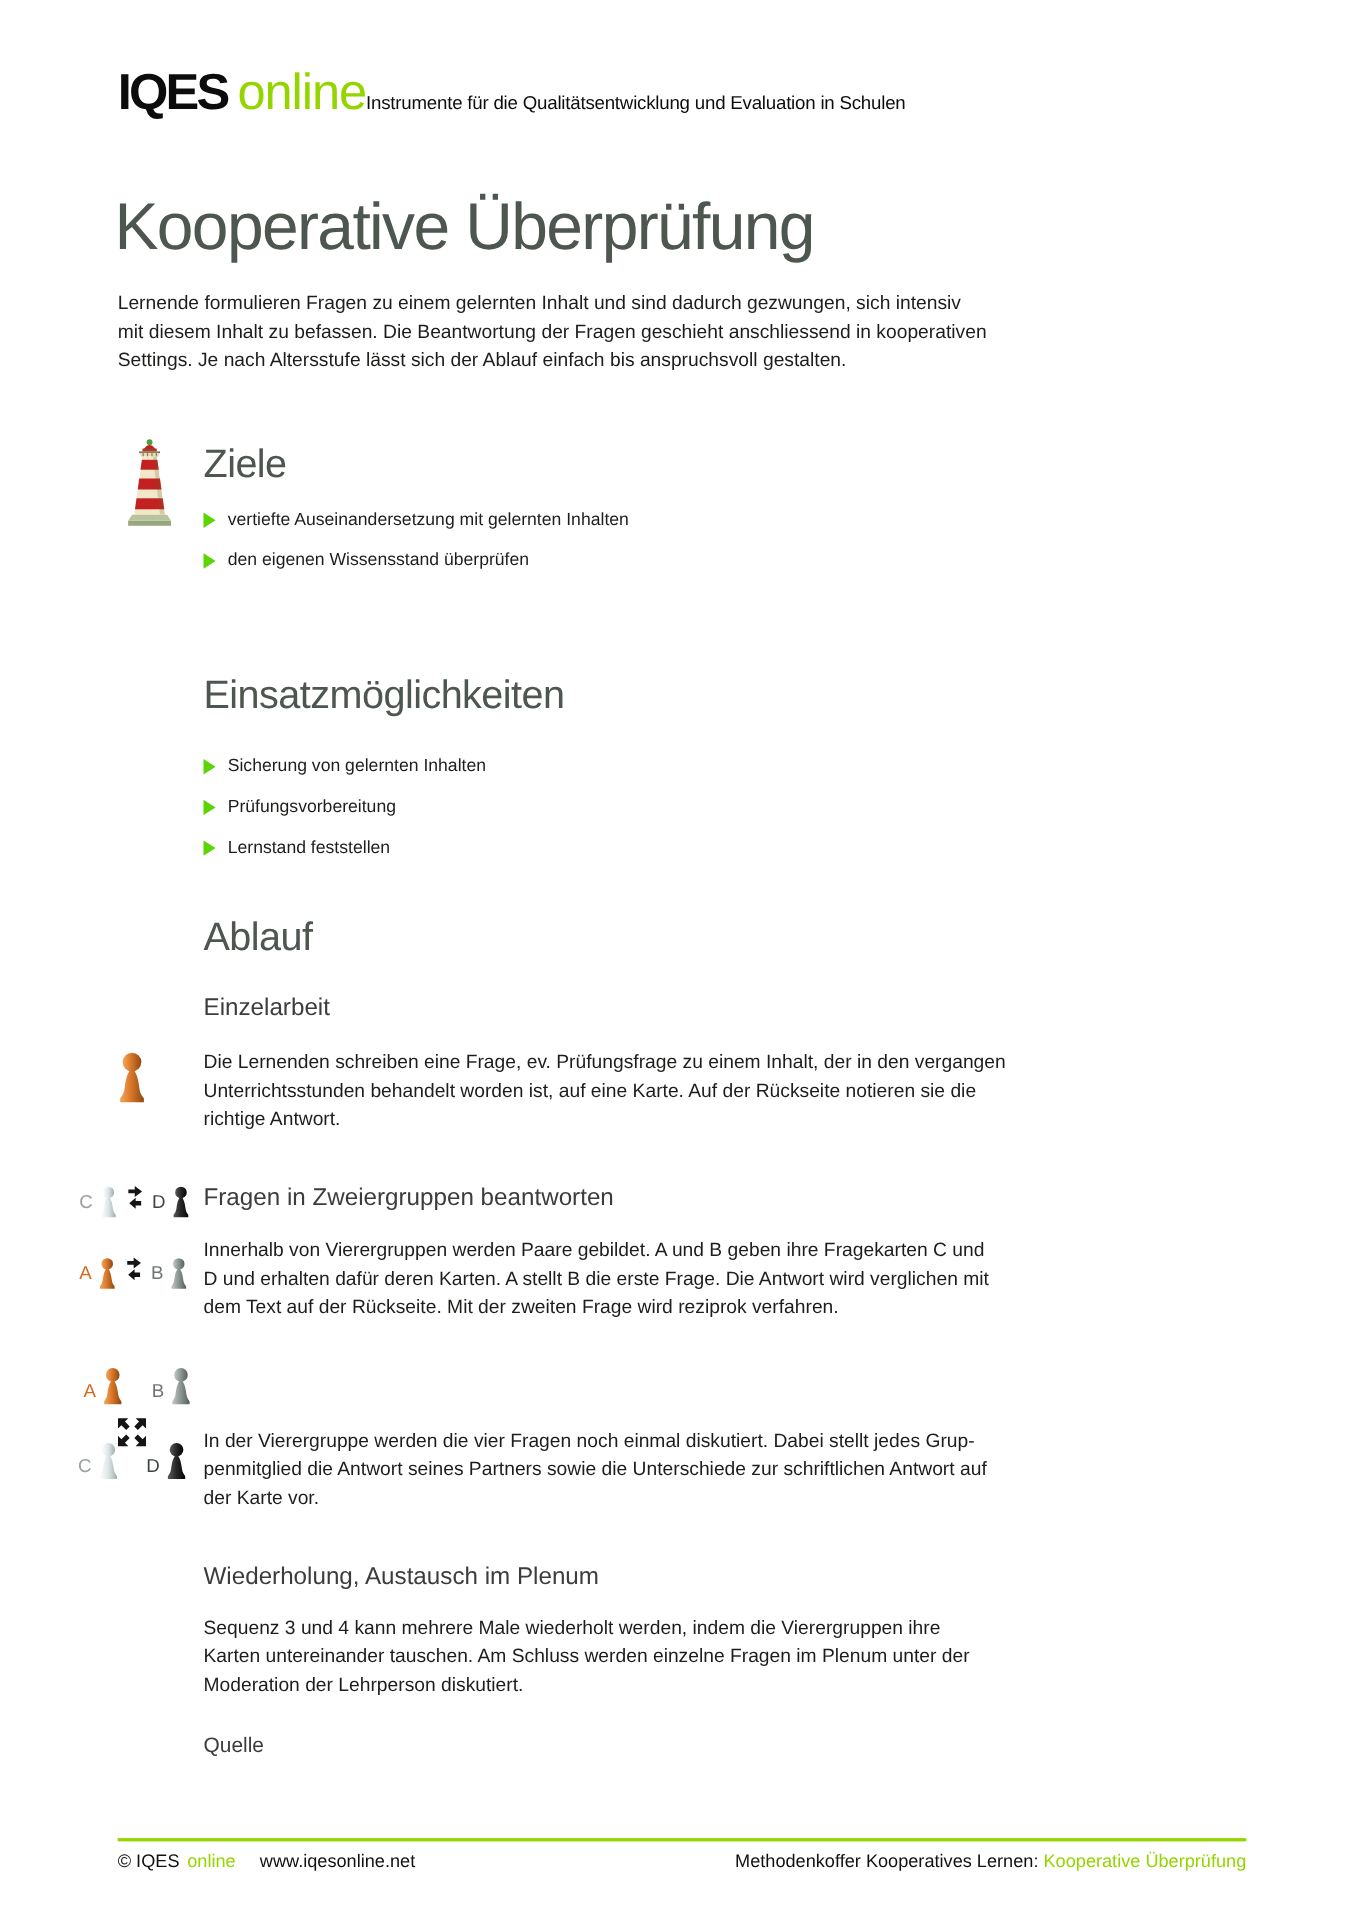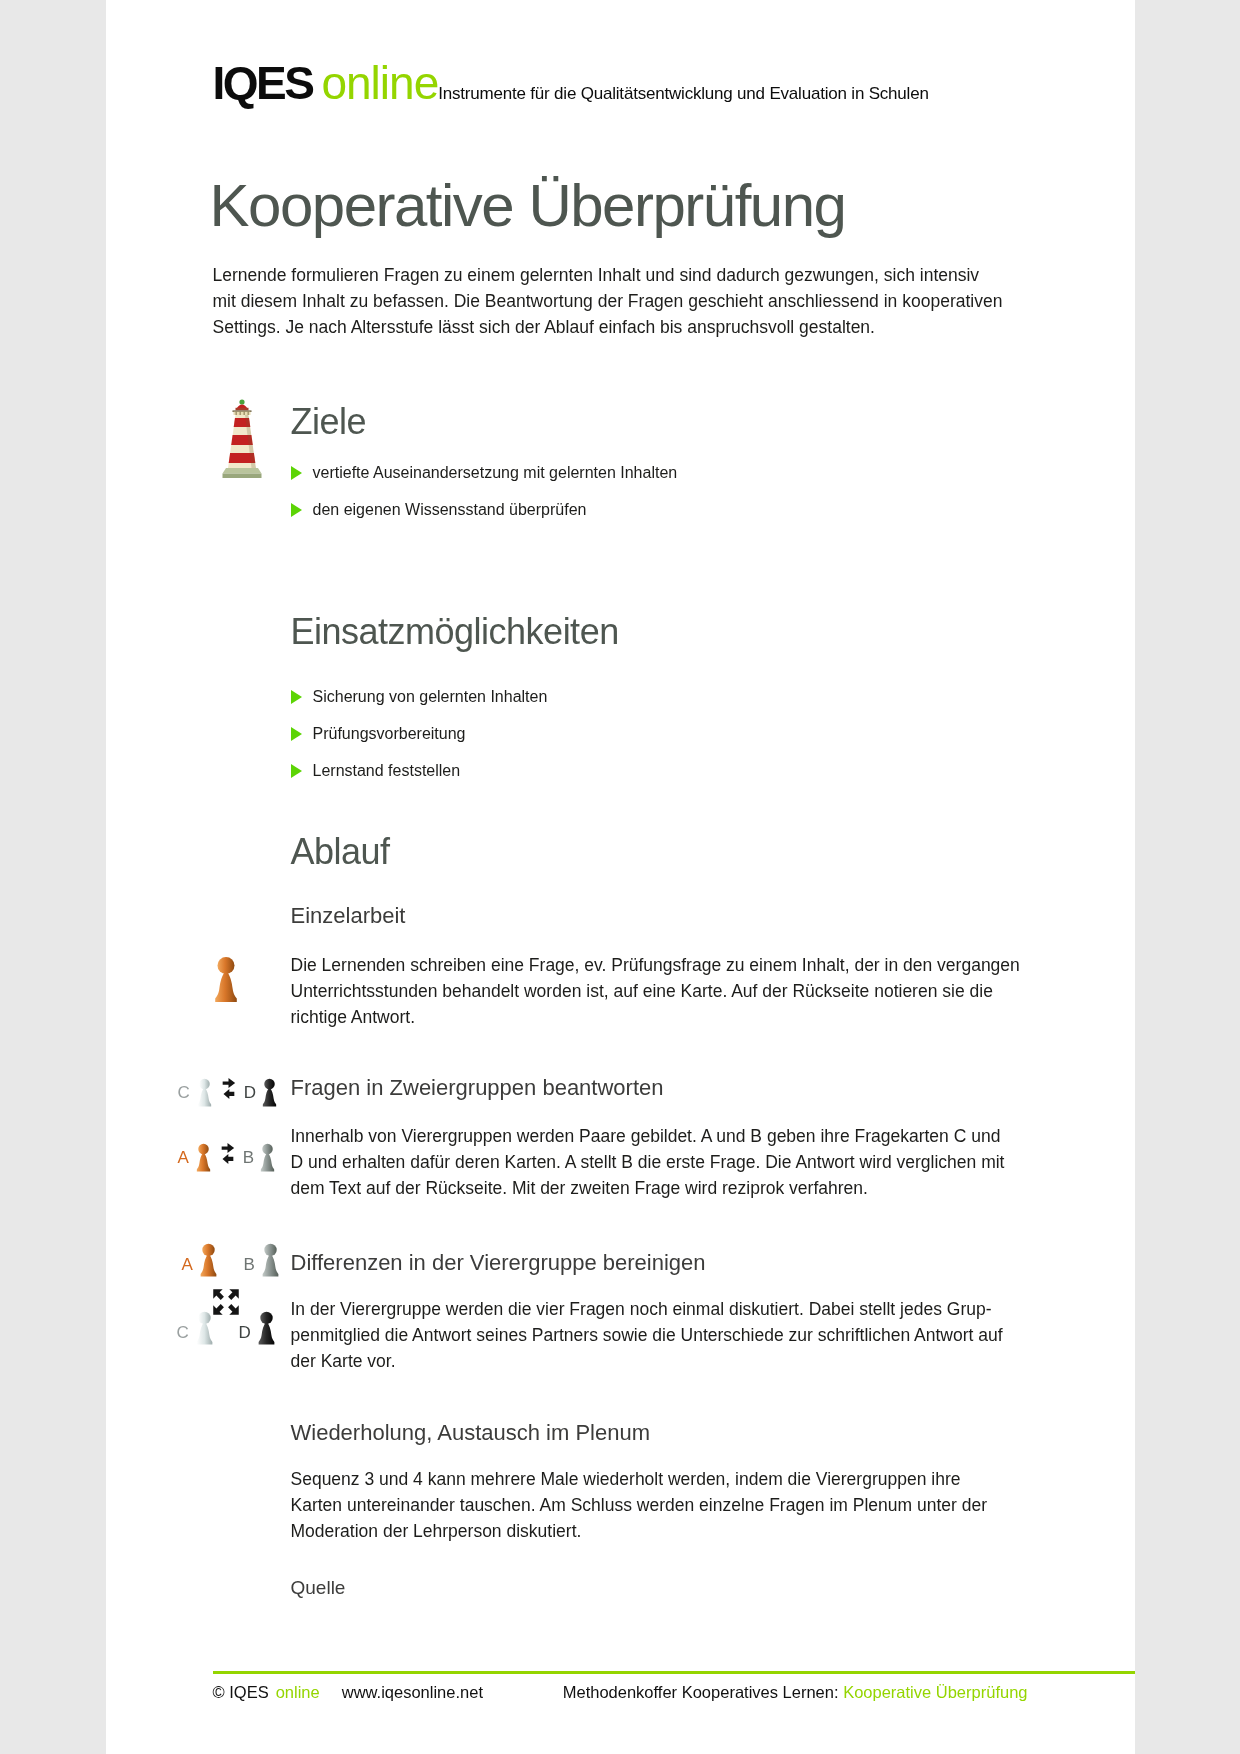--- a/index.html
+++ b/index.html
@@ -6,21 +6,21 @@
     --brand-green:#94d500;
     --bullet-green:#5cd405;
     --heading:#4e5650;
     --body:#1d1d1b;
     --subhead:#3c3c3b;
   }
   *{margin:0;padding:0;box-sizing:border-box;}
   html,body{background:#e8e8e8;}
   body{font-family:"Liberation Sans","DejaVu Sans",sans-serif;}
   .page{
-    position:relative;width:1029px;height:1754px;margin:0 auto;
+    position:relative;width:1240px;height:1754px;margin:0 auto;
     background:#ffffff;overflow:hidden;
   }
   
   .masthead{position:absolute;left:107px;top:60px;display:flex;align-items:baseline;white-space:nowrap;}
   .logo-iqes{font-size:46px;font-weight:bold;letter-spacing:-2.5px;color:#0c0c0c;line-height:1;}
   .logo-online{font-size:46px;font-weight:400;letter-spacing:-1px;color:var(--brand-green);line-height:1;margin-left:9px;}
   .tagline{font-size:17px;color:#0c0c0c;letter-spacing:-0.2px;}
   
   .doc-title{position:absolute;left:104px;top:176px;font-size:60px;font-weight:400;letter-spacing:-1.5px;color:var(--heading);line-height:1;white-space:nowrap;}
   .textblock{position:absolute;color:var(--body);font-size:17.5px;line-height:26px;white-space:nowrap;}
@@ -219,21 +219,20 @@
           <use href="#pawn-shape" xlink:href="#pawn-shape" fill="url(#g-gray)"></use>
         </svg>
     </div>
   </div>
   <div id="step2-t" class="textblock">
     <div>Innerhalb von Vierergruppen werden Paare gebildet. A und B geben ihre Fragekarten C und</div>
     <div>D und erhalten dafür deren Karten. A stellt B die erste Frage. Die Antwort wird verglichen mit</div>
     <div>dem Text auf der Rückseite. Mit der zweiten Frage wird reziprok verfahren.</div>
   </div>
 
-  <h3 id="step3-h" class="h-step">Differenzen in der Vierergruppe bereinigen</h3>
   <div id="step3-icon">
     <div id="quad-a" class="quad">
       <span class="plabel lab-a">A</span>
       <svg class="pawn" viewBox="0 0 34 48" width="25" height="35">
           <use href="#pawn-shape" xlink:href="#pawn-shape" fill="url(#g-orange)"></use>
         </svg>
     </div>
     <div id="quad-b" class="quad">
       <span class="plabel lab-b">B</span>
       <svg class="pawn" viewBox="0 0 34 48" width="25" height="35">

